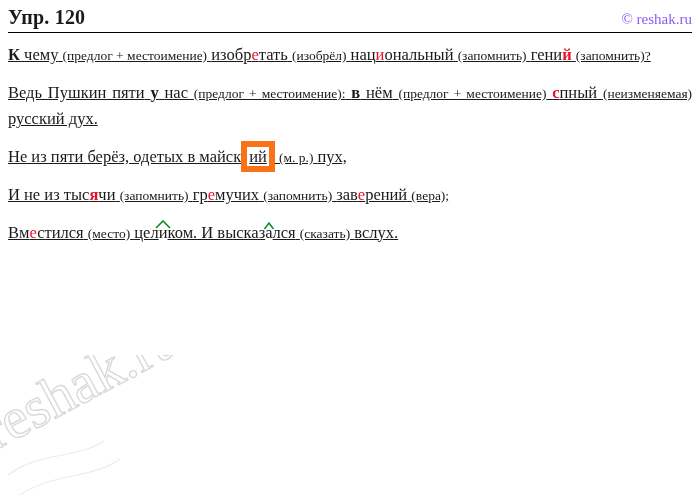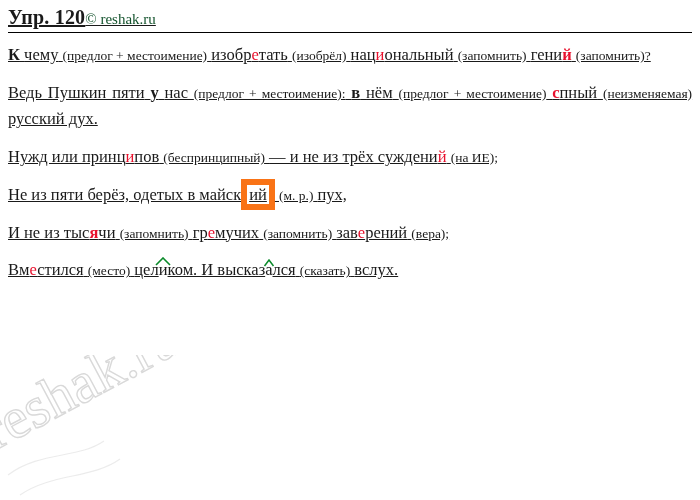--- a/index.html
+++ b/index.html
@@ -32,34 +32,34 @@
     pointer-events: none;
     user-select: none;
     z-index: 0;
   }
   .watermark svg { display: block; }
 
   header.head {
     position: relative;
     z-index: 2;
     display: flex;
+    justify-content: space-between;
     align-items: baseline;
     border-bottom: 1px solid #000;
     padding-bottom: 3px;
     margin-bottom: 9px;
-    text-decoration: underline;
   }
   .ex-title {
     font-size: 20px;
     font-weight: bold;
     letter-spacing: 0.2px;
   }
   .copyright {
     font-size: 15px;
-    color: #14532d;
+    color: #8b5cf6;
   }
 
   .body-text {
     position: relative;
     z-index: 2;
     font-size: 16.5px;
     line-height: 1.62;
   }
   p.line {
     margin: 0 0 11px 0;
@@ -140,26 +140,20 @@
       <span class="small">(предлог + местоимение):</span>
       <span class="bold">в</span>
       <span>нём</span>
       <span class="small">(предлог + местоимение)</span>
       <span class="nowrap"><span class="red bold">с</span><span>пный</span></span>
       <span class="small">(неизменяемая)</span>
       <span>русский дух.</span>
     </p>
 
 
-    <p class="line">
-      <span class="nowrap"><span>Нужд или принц</span><span class="red">и</span><span>пов</span></span>
-      <span class="small nowrap"><span>(беспринц</span><span class="uline">и</span><span>пный)</span></span>
-      <span class="nowrap"><span>— и не из трёх суждени</span><span class="red">й</span></span>
-      <span class="small">(на ИЕ);</span>
-    </p>
 
     <p class="line">
       <span>Не из пяти берёз, одетых в майск</span><span class="boxed">ий</span>
       <span class="small">(м. р.)</span>
       <span>пух,</span>
     </p>
 
     <p class="line">
       <span class="nowrap"><span>И не из тыс</span><span class="red bold">я</span><span>чи</span></span>
       <span class="small">(запомнить)</span>

